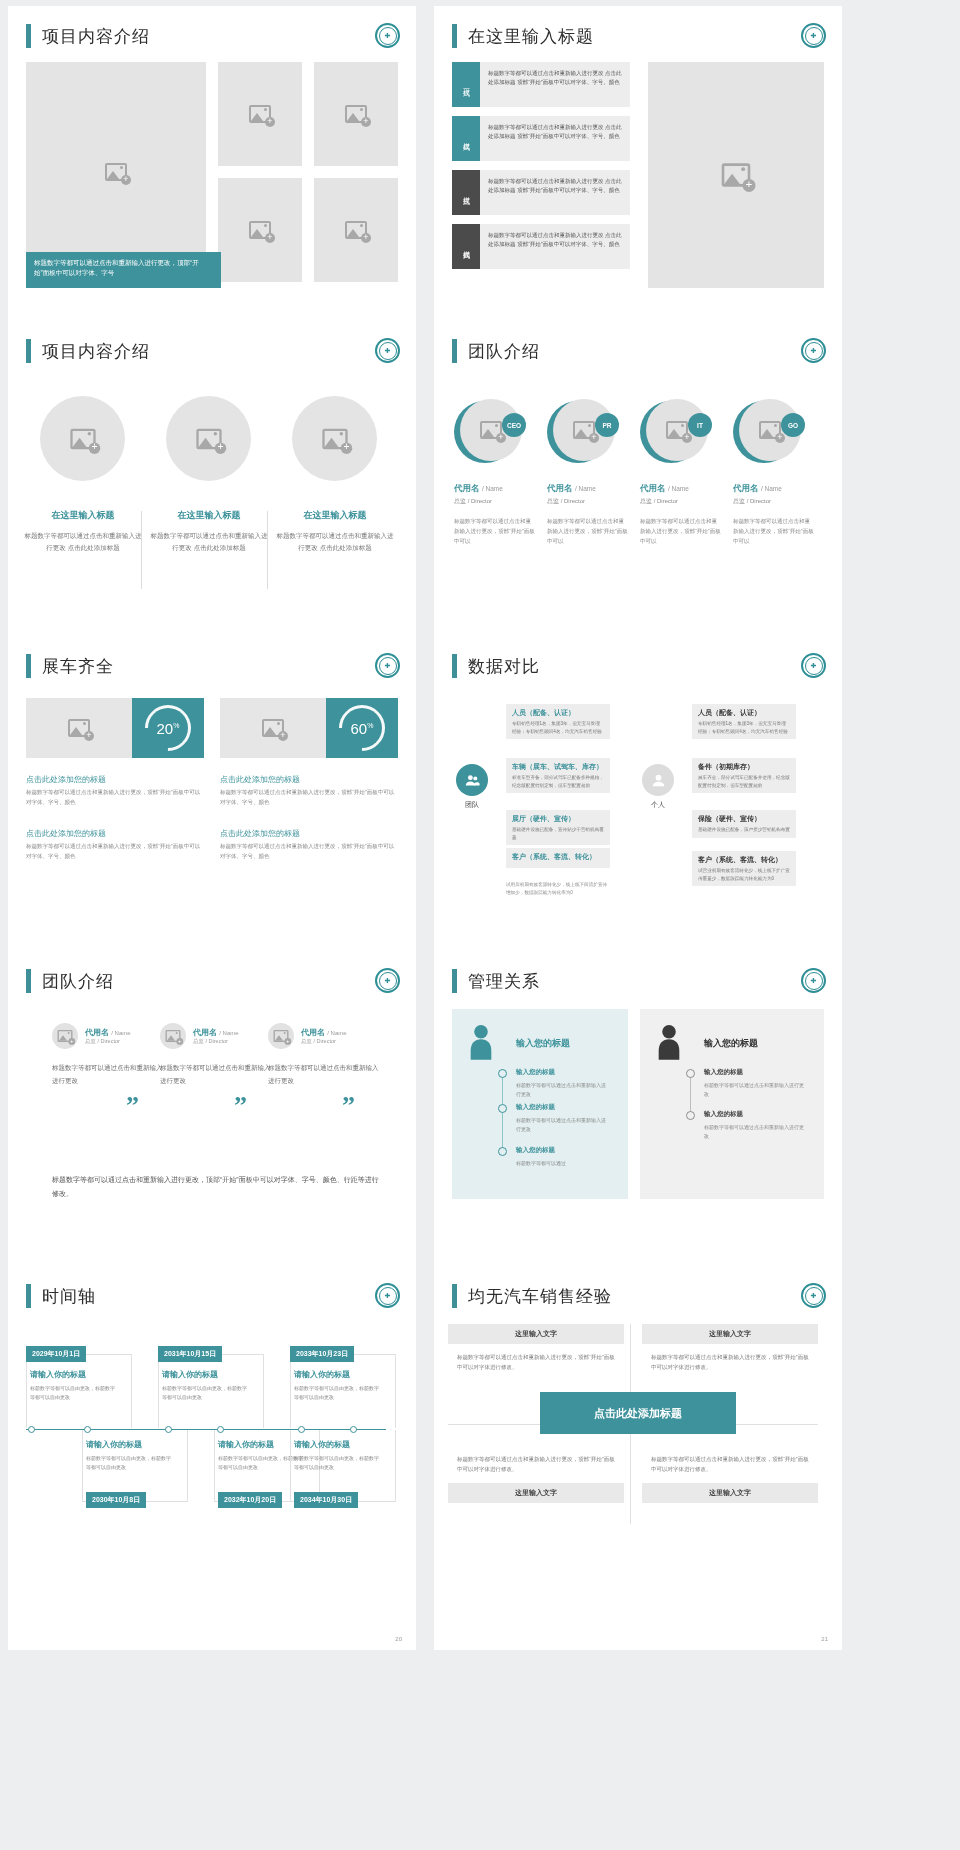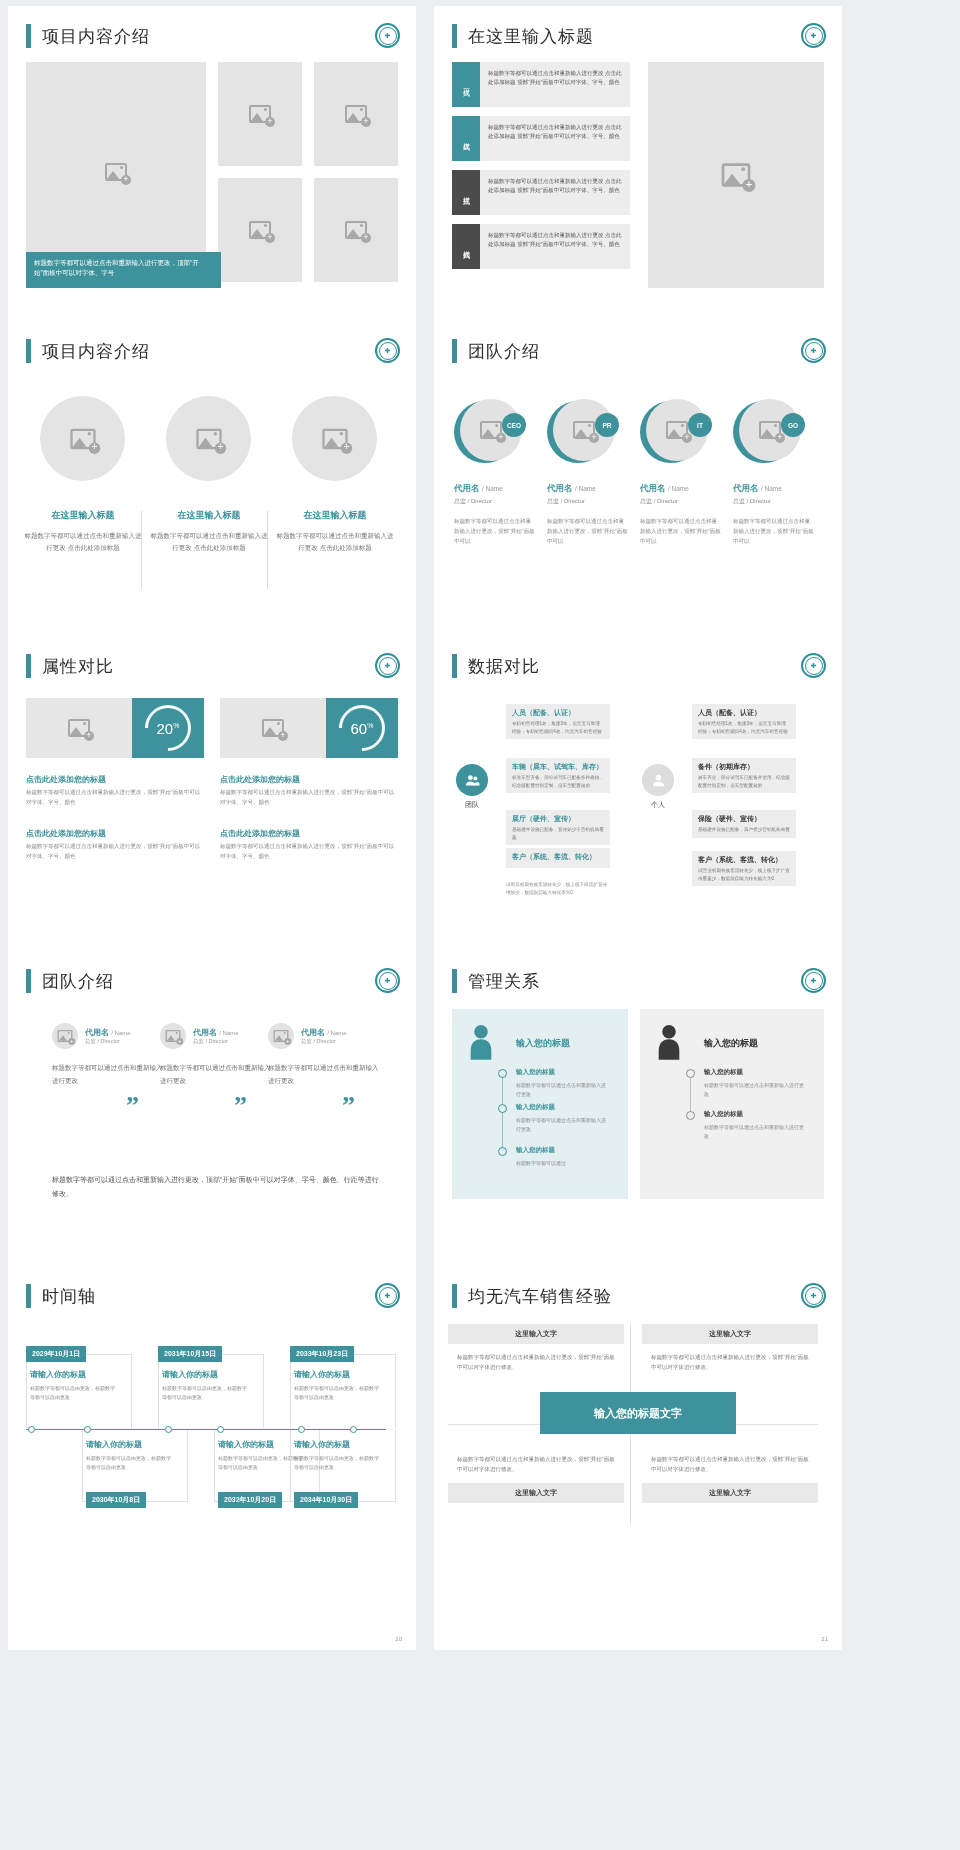--- a/index.html
+++ b/index.html
@@ -84,21 +84,21 @@
   
   .dc-card { position:absolute; top:62px; width:178px; height:60px; display:flex; }
   .dc-card .imgp { flex:1; background:#e6e6e6; display:flex;align-items:center;justify-content:center;}
   .dc-card .pct  { width:72px; background:#3d929b; display:flex;align-items:center;justify-content:center;
                    position:relative;}
   .dc-ring { width:46px;height:46px;border-radius:50%;border:3px solid rgba(255,255,255,.95);
              border-bottom-color:transparent; transform:rotate(45deg);
              display:flex;align-items:center;justify-content:center;}
   .dc-num { position:absolute; color:#fff; font-size:15px; }
   .dc-num sup { font-size:7px; }
-  .dc-t { position:absolute; font-size:8px; color:#3d929b; font-weight:bold;}
+  .dc-t { position:absolute; font-size:8px; color:#3d929b; font-weight:normal;}
   .dc-d { position:absolute; font-size:5.5px; color:#888; line-height:1.8;}
 
   
   .mg-av { position:absolute; width:32px;height:32px;border-radius:50%; display:flex;align-items:center;justify-content:center;}
   .mg-lbl{ position:absolute; font-size:7px; color:#4a4a4a; text-align:center; width:40px;}
   .mg-box{ position:absolute; width:104px; background:#ededed; padding:4px 6px;}
   .mg-box .h { font-size:7px; font-weight:bold; margin-bottom:2px;}
   .mg-box .p { font-size:4.6px; color:#777; line-height:1.65;}
   .mg-foot { position:absolute; font-size:4.6px; color:#888; line-height:1.7; width:104px;}
 
@@ -365,21 +365,21 @@
       <div class="nm"><span>代用名</span> <small>/ Name</small></div>
       <div class="rl">总监 / Director</div>
       <div class="ds">标题数字等都可以通过点击和重新输入进行更改，顶部“开始”面板中可以</div>
     </div>
     <div class="pgnum">15</div>
   </div>
 
   <div class="slide">
     <div class="s-title">
       <div class="s-bar"></div>
-      <div class="s-text">属性对比</div>
+      <div class="s-text">展车齐全</div>
     </div>
     <div class="logo">
         <div class="ring">✚</div>
       </div>
 
     <div class="dc-card" style="left:18px;">
       <div class="imgp">
         <div class="ph">
             <div class="fr"></div>
             <div class="mt"></div>
@@ -676,19 +676,19 @@
     </div>
     <div class="q4" style="left:208px;top:180px;">
       <div class="bdy">标题数字等都可以通过点击和重新输入进行更改，顶部“开始”面板中可以对字体进行修改。</div>
       <div class="bar">这里输入文字</div>
     </div>
 
     <div class="vline" style="left:196px;top:58px;height:200px;"></div>
     <div class="hline" style="left:14px;top:158px;width:370px;"></div>
 
     <div class="q4-center">
-      <span>输入您的标题文字</span>
+      <span>点击此处添加标题</span>
     </div>
 
     <div class="pgnum">21</div>
   </div>
 
 </div>
 
 </body></html>

